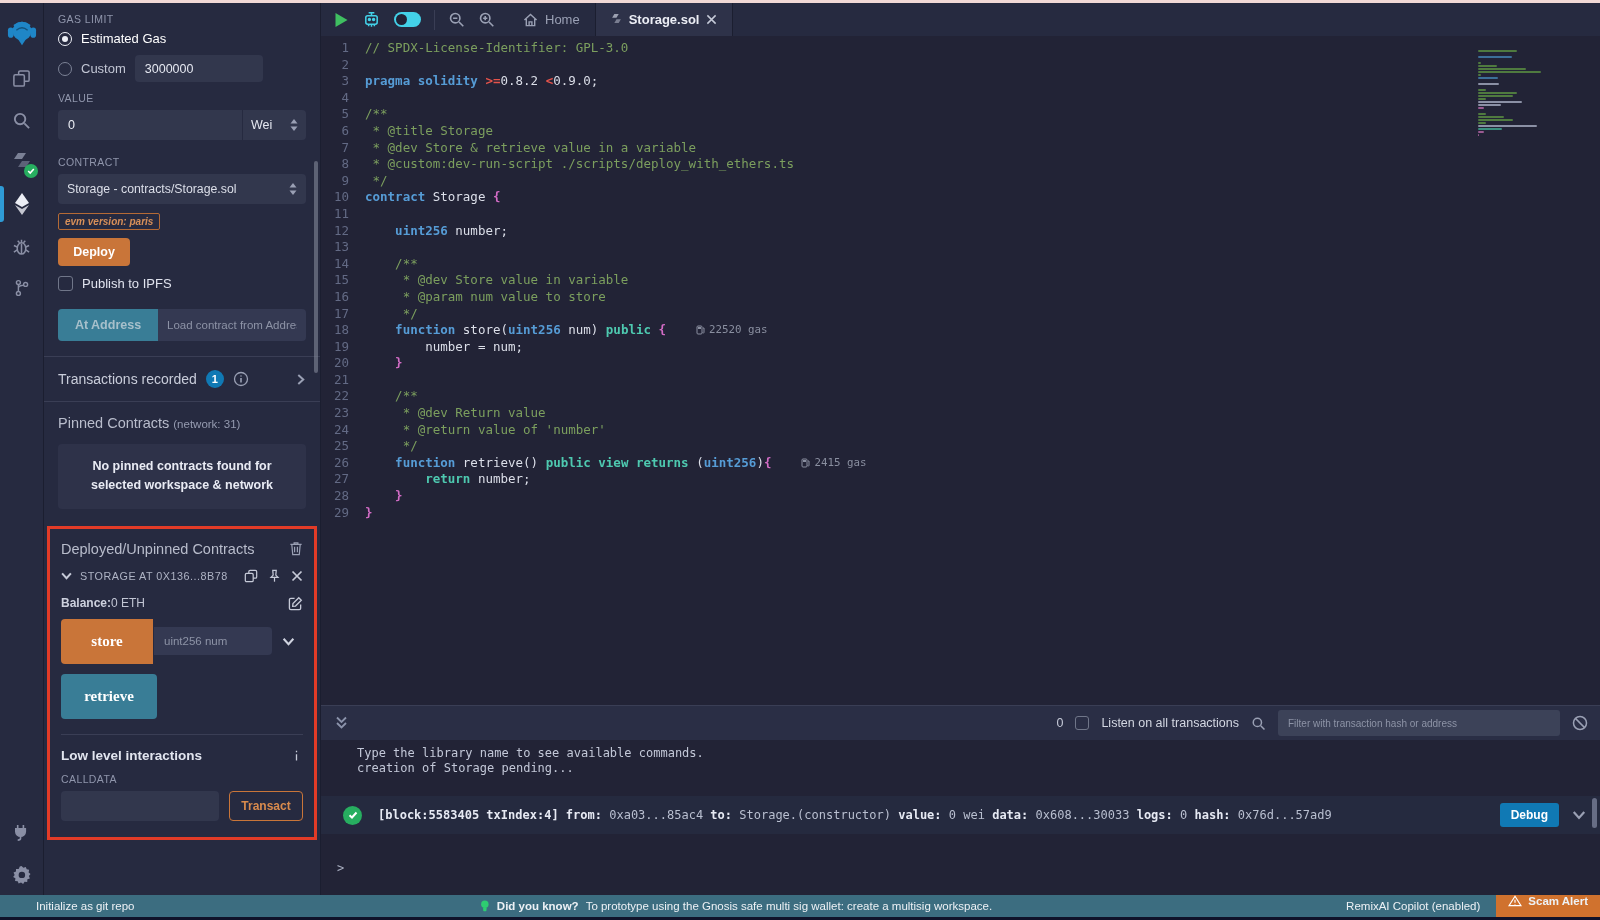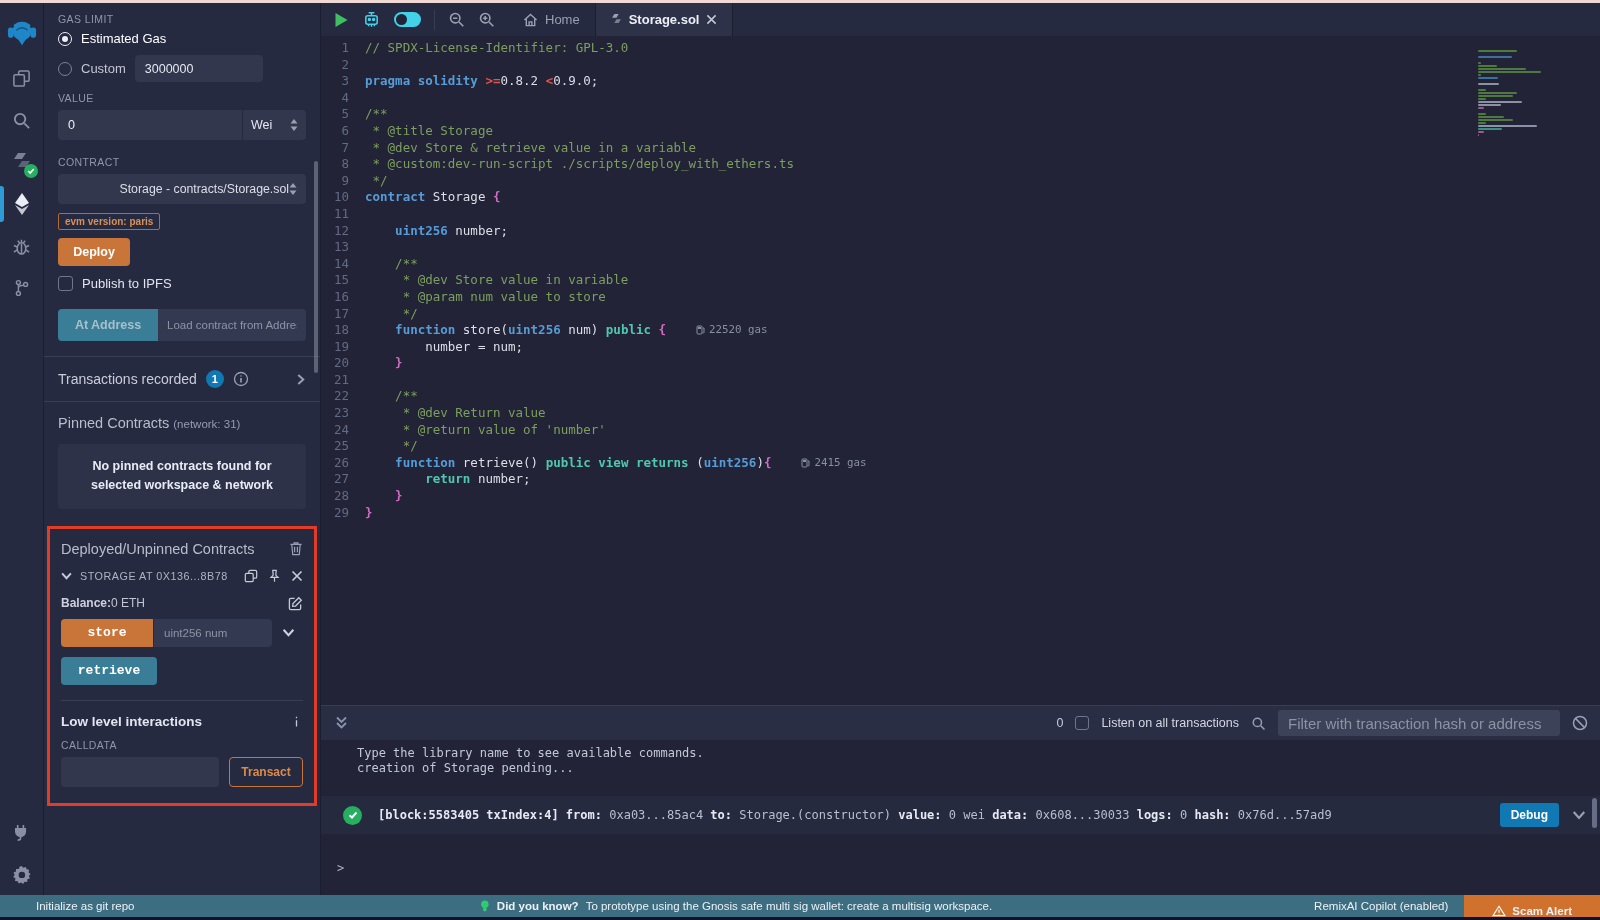--- a/index.html
+++ b/index.html
@@ -38,24 +38,24 @@
   .radio.sel::after { content:''; position:absolute; inset:3px; border-radius:50%; background:#eceef5; }
   .radio-row.dim { color:#c2c6d4; }
   .mini-input { background:#32374d; border:none; border-radius:4px; height:27px; color:#e4e7f0;
                 font-size:12.5px; padding:0 10px; width:128px; }
   .field-row { margin:0 14px; }
   .value-ctl { display:flex; height:30px; background:#32374d; border-radius:4px; overflow:hidden; }
   .value-ctl .v-in { flex:1; padding:0 10px; display:flex; align-items:center; color:#eceef5; font-size:12.5px; }
   .value-ctl .v-unit { width:64px; border-left:1px solid #262a40; display:flex; align-items:center;
                 justify-content:space-between; padding:0 8px; color:#e4e7f0; font-size:12.5px; cursor:pointer; }
   .select-ctl { height:30px; background:#32374d; border-radius:4px; display:flex; align-items:center;
-                padding:0 9px; color:#dcdfe9; font-size:12.3px; cursor:pointer;text-align:right; }
+                padding:0 9px; color:#dcdfe9; font-size:12.3px; cursor:pointer; }
   .select-ctl span { flex:1; white-space:nowrap; overflow:hidden; }
   .evm-badge { display:inline-block; margin:9px 14px 2px; border:1px solid #b56a35; color:#d89059;
-               font-size:10px; font-weight:700; padding:2px 6px; border-radius:2px; }
+               font-size:10px; font-weight:700; padding:2px 6px; border-radius:2px;font-style:italic; }
   .deploy-btn { margin:6px 14px 0; width:72px; height:28px; background:#c97539; border:none; border-radius:4px;
                color:#fff; font-weight:700; font-size:12.5px; cursor:pointer; font-family:inherit; }
   .cb { width:15px; height:15px; border:1px solid #707689; border-radius:3px; background:transparent; flex:none; cursor:pointer; }
   .ipfs-row { display:flex; align-items:center; gap:9px; margin:10px 14px 0; color:#e0e3ee; font-size:13px; }
   .ataddr-row { display:flex; margin:18px 14px 0; height:32px; }
   .at-btn { width:100px; background:#397d96; color:#a7c0cb; font-weight:700; font-size:12.5px; border:none;
             border-radius:4px 0 0 4px; cursor:pointer; font-family:inherit; }
   .at-input { flex:1; background:#343952; border:none; border-radius:0 4px 4px 0; color:#e4e7f0;
             font-size:11.5px; padding:0 9px; min-width:0; }
   input::placeholder { color:#8d93a6; }
@@ -69,22 +69,22 @@
   .empty-box { margin-top:13px; background:#2e3249; border-radius:4px; padding:13px 16px; text-align:center;
             color:#e9ebf4; font-size:12.5px; font-weight:700; line-height:1.55; }
   .red-box { border:3px solid #e23b27; margin:13px 3px 0; padding:6px 11px 16px; }
   .dep-title-row { display:flex; align-items:center; justify-content:space-between; padding:6px 0 12px;gap:24px; }
   .contract-head { display:flex; align-items:center; gap:8px; color:#aeb3c4; }
   .contract-name { font-size:10.8px; letter-spacing:.5px; color:#aeb3c4; flex:1; white-space:nowrap; }
   .ci-icons { display:flex; gap:10px; align-items:center; }
   .balance-row { display:flex; align-items:center; margin:13px 0 3px; font-size:12px; color:#c2c6d4; }
   .balance-row b { color:#cdd1de; }
   .store-row { display:flex; align-items:center; margin-top:8px; }
-  .fn-btn { height:28px; border:none; border-radius:4px; font-weight:700; font-size:13px; color:#fff;
-            cursor:pointer; font-family:Liberation Mono, monospace; }
+  .fn-btn { height:45px; border:none; border-radius:4px; font-weight:700; font-size:15px; color:#fff;
+            cursor:pointer; font-family:Liberation Serif, serif; }
   .fn-btn.orange { background:#c97539; width:92px; border-radius:4px 0 0 4px; }
   .fn-btn.teal { background:#397d96; width:96px; margin-top:10px; }
   .store-input { width:118px; height:28px; background:#343952; border:none; border-radius:0 4px 4px 0;
             font-size:11.5px; color:#e4e7f0; padding:0 10px; margin-left:1px; }
   .lowlevel-row { display:flex; align-items:center; justify-content:space-between; padding-top:13px; }
   .lowlevel-title { font-size:13.5px; font-weight:700; color:#e2e5ef; }
   .calldata-row { display:flex; align-items:center; gap:10px; margin-top:4px; }
   .calldata-input { flex:1; height:30px; background:#32374d; border:none; border-radius:4px; min-width:0; }
   .transact-btn { width:74px; height:30px; background:transparent; border:1px solid #c97539; border-radius:4px;
             color:#d98b4d; font-weight:700; font-size:12px; cursor:pointer; font-family:inherit; }
@@ -116,21 +116,21 @@
   .minimap { position:absolute; top:14px; right:52px; width:70px; }
   .minimap .mm-line { height:2px; margin-bottom:1px; border-radius:1px; }
 
   
   .terminal { height:190px; flex:none; display:flex; flex-direction:column; border-top:1px solid #3a3e55; }
   .term-toolbar { height:34px; background:#2a2e45; display:flex; align-items:center; padding:0 12px 0 14px; flex:none; }
   .term-right { margin-left:auto; display:flex; align-items:center; gap:12px; }
   .term-count { color:#c6cad8; font-size:12.5px; }
   .term-listen { color:#d3d7e2; font-size:12.5px; }
   .filter-input { width:282px; height:26px; background:#3c4258; border:none; border-radius:3px;
-                  font-size:15px; color:#e4e7f0; padding:0 10px; }
+                  font-size:10px; color:#e4e7f0; padding:0 10px; }
   .term-content { flex:1; background:#222336; font-family:"DejaVu Sans Mono",monospace; font-size:12px;
                   color:#c3c8d8; padding-top:6px; position:relative; }
   .t-line { padding-left:36px; line-height:14.5px; }
   .tx-row { display:flex; align-items:center; margin-top:21px; padding:7px 14px 7px 22px; background:#252a3f; }
   .tx-check { width:19px; height:19px; border-radius:50%; background:#27ae60; display:flex; align-items:center;
                   justify-content:center; flex:none; }
   .tx-text { margin-left:16px; white-space:nowrap; overflow:hidden; }
   .t-b { font-weight:bold; color:#e6e9f3; }
   .t-n { color:#b9bfd0; }
   .debug-btn { margin-left:auto; height:24px; padding:0 11px; background:#1079b4; color:#fff; border:none;
@@ -140,21 +140,21 @@
   .prompt { padding-left:16px; margin-top:27px; color:#aab0c2; }
 
   
   .statusbar { height:22px; background:#3c6d80; display:flex; align-items:center; color:#edf1f5;
                font-size:11.5px; position:relative; flex:none; }
   .sb-left { padding-left:36px; }
   .sb-center { position:absolute; left:46%; transform:translateX(-50%); display:flex; align-items:center; gap:7px; white-space:nowrap; }
   .sb-center b { font-weight:700; }
   .sb-right { margin-left:auto; display:flex; align-items:center; height:100%; }
   .copilot { margin-right:16px; }
-  .scam { height:100%; background:#d0722e; display:flex; align-items:flex-end; gap:6px; padding:0 28px; font-weight:700; }
+  .scam { height:100%; background:#d0722e; display:flex; align-items:flex-start; gap:6px; padding:0 12px; font-weight:700; }
   svg { display:block; }
 </style>
 </head>
 <body>
 
 <div class="app">
   <div class="top-strip"></div>
   <div class="main-row">
 
     <nav class="iconbar">

